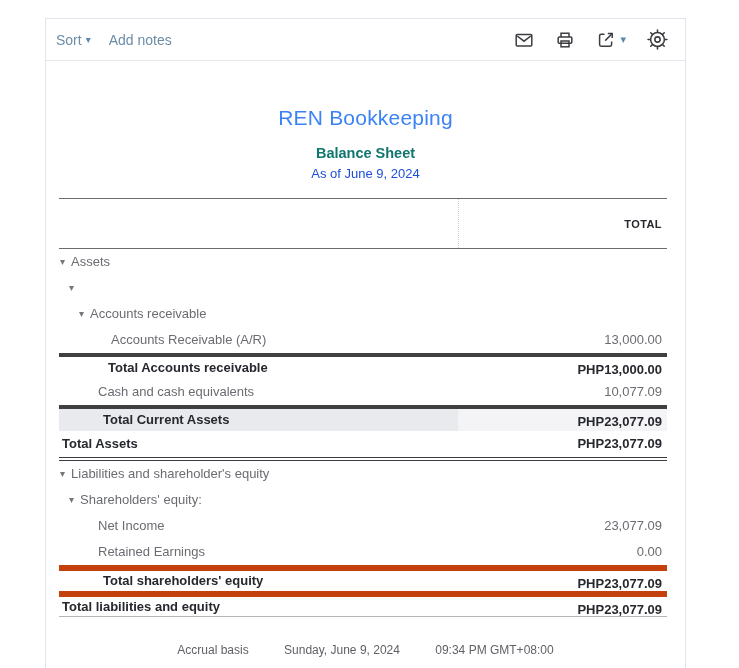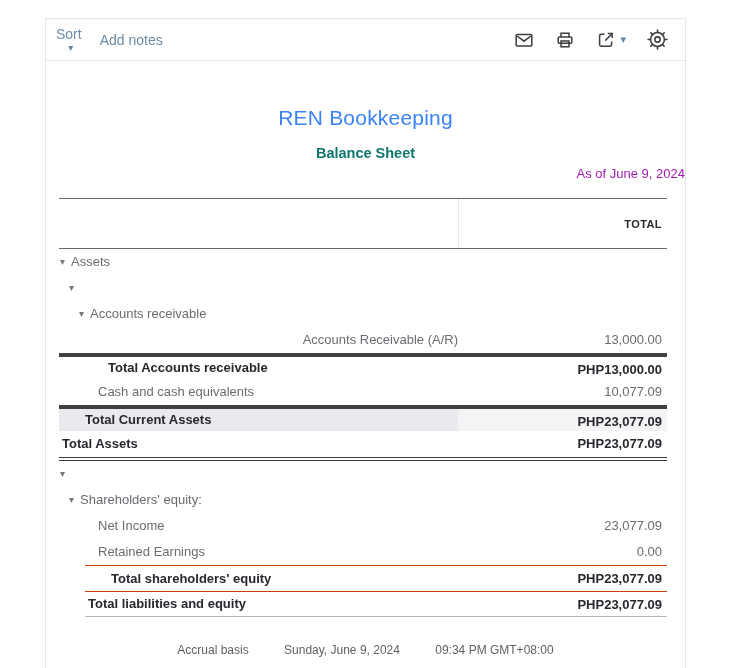--- a/index.html
+++ b/index.html
@@ -4,54 +4,54 @@
 <style>
   * { margin:0; padding:0; box-sizing:border-box; }
   html,body { width:739px; height:668px; background:#ffffff; overflow:hidden;
     font-family:"Liberation Sans", sans-serif; color:#6b6c72; }
   .card { position:absolute; left:45px; top:18px; width:641px; height:650px;
     background:#ffffff; border:1px solid #e0e5eb; border-bottom:none; }
   
   .toolbar { height:42px; display:flex; align-items:center; justify-content:space-between;
     padding:0 17px 0 10px; border-bottom:1px solid #e4e8ed; }
   .toolbar-left { display:flex; align-items:center; gap:18px; }
-  .link { color:#6d8ca6; font-size:14px; cursor:pointer; display:inline-flex; align-items:center;flex-direction:column; }
+  .link { color:#6d8ca6; font-size:14px; cursor:pointer; display:inline-flex; align-items:center; }
   .link .caret { font-size:10px; color:#5d87ab; margin-left:4px; }
   .toolbar-right { display:flex; align-items:center; gap:21px; }
   .icon-btn { display:inline-flex; align-items:center; cursor:pointer; }
   .icon-btn svg { display:block; }
   .export-caret { font-size:11px; color:#5d87ab; margin-left:4px; }
   
   .company { margin-top:43px; text-align:center; font-size:21px; font-weight:400;
     color:#3b82f6; letter-spacing:.2px; line-height:27px; }
   .rpt-title { margin-top:13px; text-align:center; font-size:14.5px; font-weight:bold;
     color:#0f766e; line-height:18px; }
-  .rpt-sub { margin-top:3px; text-align:right; font-size:13px; color:#a21caf; line-height:17px; }
+  .rpt-sub { margin-top:3px; text-align:center; font-size:13px; color:#1d4ed8; line-height:17px; }
   
   .table { margin:16px 18px 0 13px; }
   .thead { display:flex; height:51px; border-top:1px solid #696b6f; border-bottom:1px solid #696b6f; }
   .thead .label-cell { flex:1; }
   .thead .amount-cell { width:209px; border-left:1px dotted #c9ccd1;
     display:flex; align-items:center; justify-content:flex-end; padding-right:5px;
     font-size:11px; font-weight:bold; color:#26282d; letter-spacing:.4px; }
   .row { display:flex; height:26px; line-height:26px; font-size:13px; }
   .row .label { flex:1; display:flex; align-items:center; white-space:nowrap; }
   .row .amount { width:209px; text-align:right; padding-right:5px; }
   .tri { font-size:10px; color:#75777c; margin-right:6px; line-height:26px; }
   .g1 .label { padding-left:1px; }
   .g2 .label { padding-left:10px; }
   .g3 .label { padding-left:20px; }
-  .ind-leaf-a .label { padding-left:52px;justify-content:flex-end; }
+  .ind-leaf-a .label { padding-left:52px; }
   .ind-tot-a  .label { padding-left:49px; }
   .ind-leaf-b .label { padding-left:39px;text-align:center; }
-  .ind-tot-b  .label { padding-left:26px; }
+  .ind-tot-b  .label { padding-left:44px; }
   .ind-tot-c  .label { padding-left:3px; }
   .total { font-weight:bold; color:#26282d; }
   .rule-light { border-top:4px solid #404040; }
-  .rule-mid { border-top:1px solid #c2410c;margin-left:26px; }
+  .rule-mid { border-top:6px solid #c2410c; }
   .rule-mid-bottom { border-bottom:1px solid #b4b6ba; }
   .hl .label { background:#e9eaee; }
   .hl .amount { background:#f4f4f7; }
   .double-rule { height:4px; border-top:1.5px solid #3a3b3f; border-bottom:1.5px solid #3a3b3f; }
   
   .footer { margin-top:26px; text-align:center; font-size:12px; color:#5f6166; }
   .footer span { margin:0 16px; }
 </style>
 </head>
 <body>
@@ -172,20 +172,21 @@
           <span>Total Assets</span>
         </div>
       <div class="amount">PHP23,077.09</div>
     </div>
 
     <div class="double-rule"></div>
 
     <div class="row g1">
       <div class="label">
           <span class="tri">▾</span>
+          <span>Liabilities and shareholder's equity</span>
         </div>
       <div class="amount"></div>
     </div>
 
     <div class="row g2">
       <div class="label">
           <span class="tri">▾</span>
           <span>Shareholders' equity:</span>
         </div>
       <div class="amount"></div>

